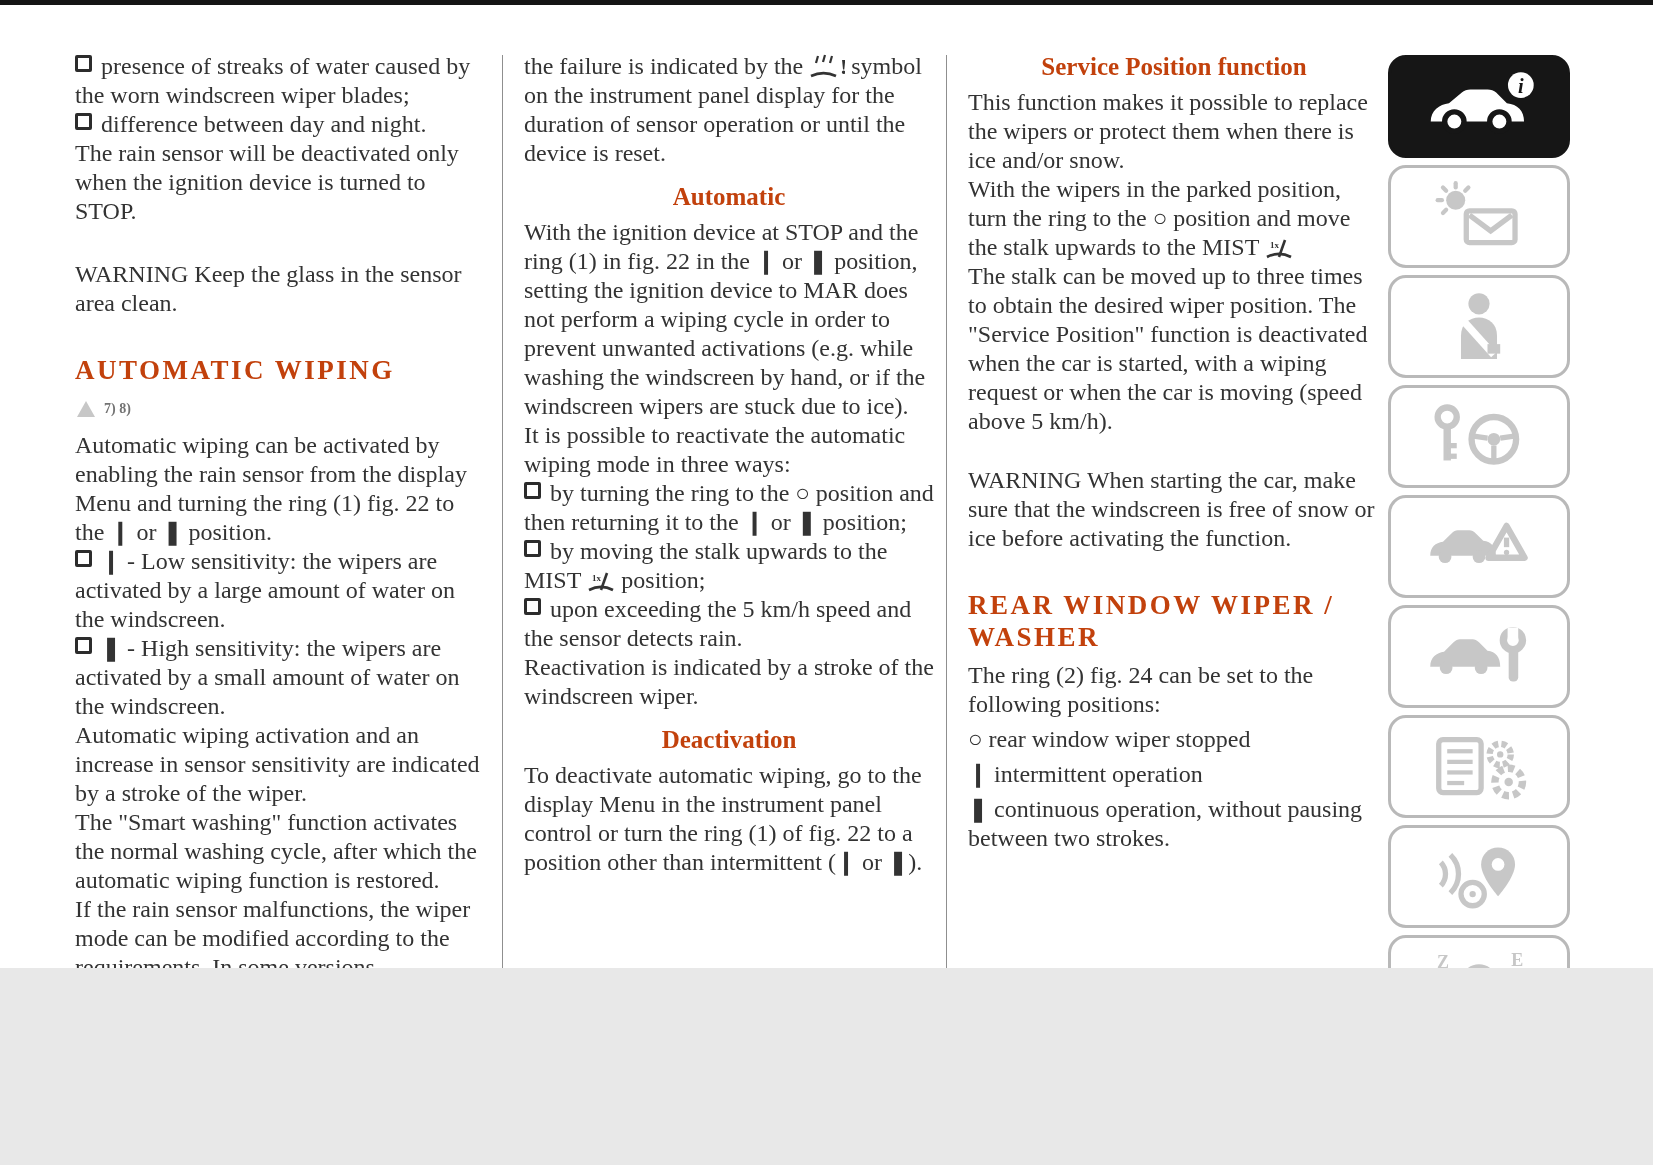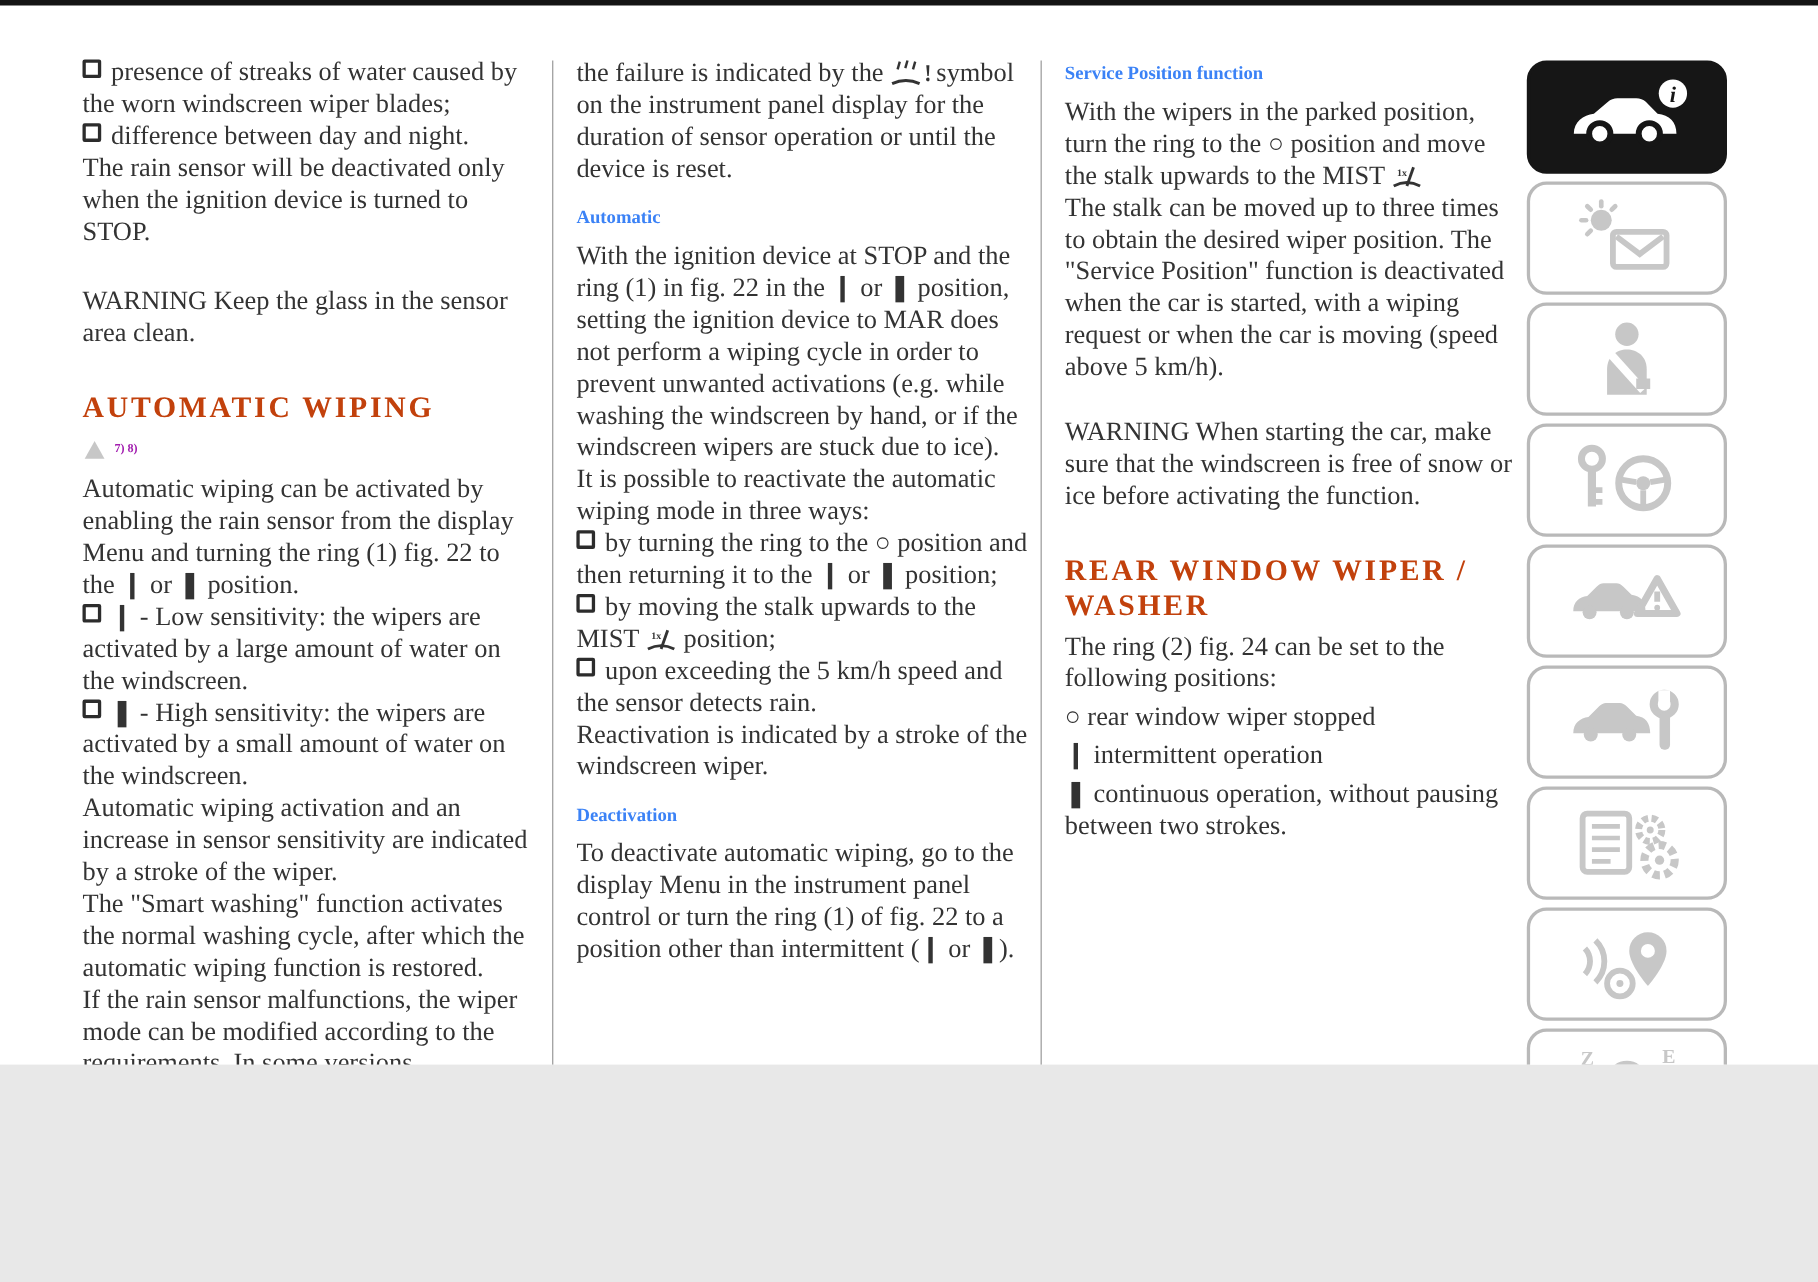--- a/index.html
+++ b/index.html
@@ -17,29 +17,29 @@
   .vrule-1 { left:502px; } .vrule-2 { left:946px; }
 
   .para { margin:0; }
   .gap-top { margin-top:34px; }
   .gap-top-sm { margin-top:30px; }
 
   .h-caps {
     margin:36px 0 8px; font-size:27px; line-height:32px; font-weight:700;
     letter-spacing:2.5px; color:#c2410c;
   }
-  .h-sub { margin:14px 0 6px; font-size:17px; line-height:30px; font-weight:700; color:#3b82f6; }
+  .h-sub { margin:14px 0 6px; font-size:25px; line-height:30px; font-weight:700; color:#c2410c;text-align:center; }
   .h-sub.first { margin-top:0; }
 
   .sq {
     display:inline-block; width:11px; height:11px; border:3px solid #2c2c2c;
     border-radius:2px; margin-right:9px; vertical-align:2px;
   }
   .notes-row { display:flex; align-items:center; gap:7px; margin:4px 0 8px; }
-  .notes-ref { font-size:11px; font-weight:700; color:#a21caf; }
+  .notes-ref { font-size:14px; font-weight:700; color:#737373; }
 
   .inline-icon { display:inline-block; vertical-align:-5px; margin:0 6px; }
 
   .pos-line { margin:6px 0 0 0; }
 
   .sidebar { position:absolute; left:1388px; top:55px; width:180px; }
   .tile {
     position:absolute; left:0; width:176px; height:97px;
     border:3px solid #b9b9b9; border-radius:18px; background:#fff;
     display:flex; align-items:center; justify-content:center; cursor:pointer;
@@ -105,20 +105,21 @@
     <p class="para">Reactivation is indicated by a stroke of the windscreen wiper.</p>
 
     <h3 class="h-sub">Deactivation</h3>
     <p class="para">To deactivate automatic wiping, go to the display Menu in the instrument panel control or turn the ring (1) of fig. 22 to a position other than intermittent (❙ or ❚).</p>
   </div>
 
   <div class="vrule vrule-2"></div>
 
   <div class="col col-3">
     <h3 class="h-sub first">Service Position function</h3>
+    <p class="para">This function makes it possible to replace the wipers or protect them when there is ice and/or snow.</p>
     <p class="para">
       <span>With the wipers in the parked position, turn the ring to the ○ position and move the stalk upwards to the MIST</span><svg class="inline-icon" width="28" height="26" viewBox="0 0 28 26">
         <path d="M2 23 A 26 26 0 0 1 26 23" fill="none" stroke="#333" stroke-width="2.6"></path>
         <line x1="14" y1="23" x2="20" y2="6" stroke="#333" stroke-width="2.6"></line>
         <text x="5" y="14" font-size="9" font-weight="bold" fill="#333">1x</text>
       </svg>
     </p>
     <p class="para">The stalk can be moved up to three times to obtain the desired wiper position. The "Service Position" function is deactivated when the car is started, with a wiping request or when the car is moving (speed above 5 km/h).</p>
     <p class="para gap-top-sm">WARNING When starting the car, make sure that the windscreen is free of snow or ice before activating the function.</p>
 

